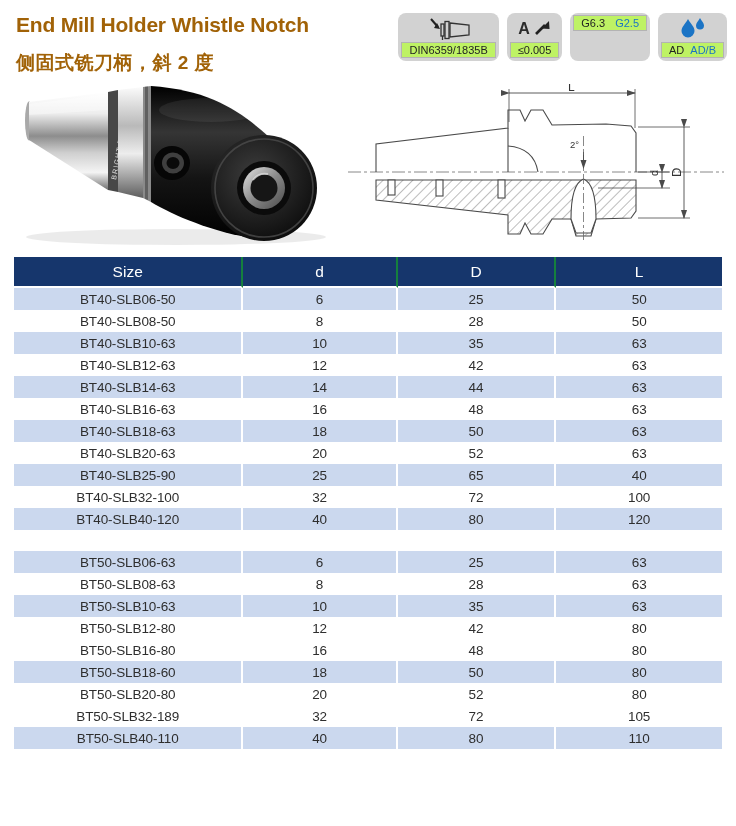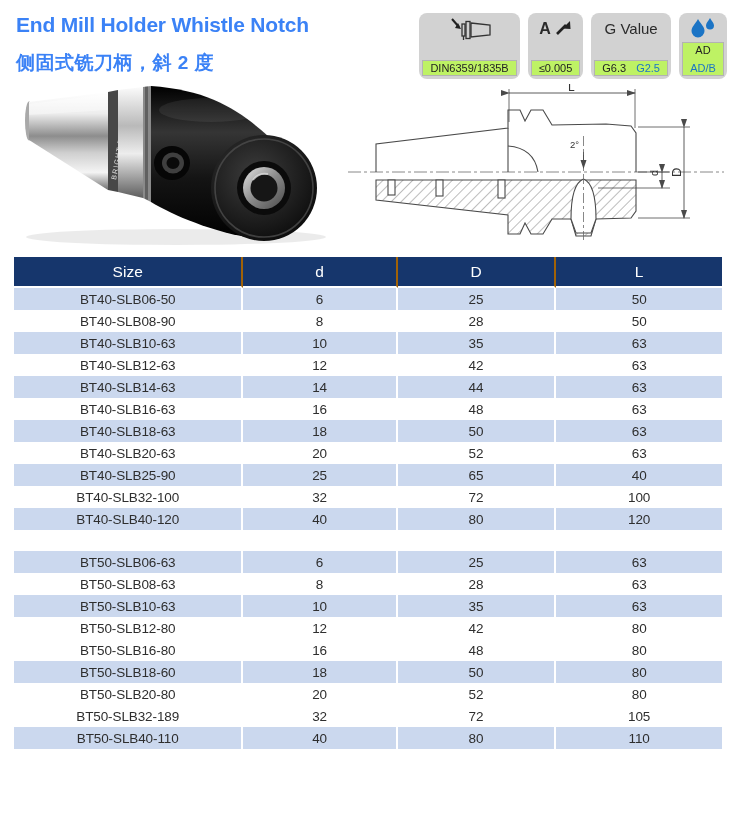--- a/index.html
+++ b/index.html
@@ -2,21 +2,21 @@
 <html><head>
 <meta charset="utf-8">
 <style>
   html,body{margin:0;padding:0;background:#fff;}
   body{
     width:736px;height:826px;position:relative;overflow:hidden;
     font-family:"Liberation Sans","DejaVu Sans",sans-serif;
     -webkit-font-smoothing:antialiased;
   }
   
-  .titleblock{position:absolute;left:16px;top:12px;color:#3b82f6;}
+  .titleblock{position:absolute;left:16px;top:12px;color:#a16207;}
   .title{font-size:21px;font-weight:bold;letter-spacing:-0.2px;line-height:1.25;}
   .subtitle{font-size:19px;font-weight:bold;margin-top:12px;letter-spacing:0.5px;}
   .badges{position:absolute;top:13px;right:9px;display:flex;gap:8px;align-items:stretch;}
   .badge{
     background:#d2d2d2;border-radius:8px;padding:2px 3px 3px 3px;
     display:flex;flex-direction:column;justify-content:space-between;align-items:stretch;
   }
   .badge-top{
     height:27px;display:flex;align-items:center;justify-content:center;
     font-size:15px;color:#2b2b2b;gap:4px;padding:0 6px;
@@ -32,21 +32,21 @@
   .imagerow{position:absolute;top:84px;left:0;width:736px;height:168px;display:flex;}
   .photo-wrap{width:340px;height:166px;position:relative;}
   .drawing-wrap{width:396px;height:166px;position:relative;}
   
   .spec-table{
     position:absolute;left:14px;top:257px;width:708px;
     border-collapse:separate;border-spacing:0;table-layout:fixed;
   }
   .spec-table th{
     background:#16366c;color:#fff;font-weight:normal;font-size:15.5px;
-    height:29px;border-right:2px solid #a16207;border-bottom:2px solid #fff;
+    height:29px;border-right:2px solid #15803d;border-bottom:2px solid #fff;
     text-align:center;vertical-align:middle;padding:0;
   }
   .spec-table th:last-child{border-right:none;}
   .spec-table td{
     font-size:13.5px;color:#2e2e2e;height:22px;text-align:center;vertical-align:middle;
     border-right:2px solid #fff;padding:0;letter-spacing:-0.1px;
   }
   .spec-table td:last-child{border-right:none;}
   .spec-table tr.alt td{background:#cbd8ee;}
   .spec-table tr.spacer td{background:#fff;height:21px;border-right:none;}
@@ -88,37 +88,34 @@
         <line x1="2" y1="14" x2="11" y2="5" stroke="#222" stroke-width="2.6"></line>
         <path d="M15,1 L15.5,9 L7.5,8.5 Z" fill="#222" transform="rotate(0 11 5)"></path>
       </svg>
     </div>
     <div class="badge-bottom">
       <span>≤0.005</span>
     </div>
   </div>
 
   <div class="badge">
-    <div class="badge-top">
-      <span>G Value</span>
-    </div>
     <div class="badge-bottom">
       <span>G6.3</span>
       <span class="accent">G2.5</span>
     </div>
   </div>
 
   <div class="badge">
     <div class="badge-top">
       <svg width="30" height="23" viewBox="0 0 30 23">
         <path d="M10,2 C13,7.5 16.5,9.5 16.5,14 a6.5,6.5 0 1,1 -13,0 C3.5,9.5 7,7.5 10,2 Z" fill="#1b74c5"></path>
         <path d="M22,1 C23.8,4.4 26,5.8 26,8.6 a4,4 0 1,1 -8,0 C18,5.8 20.2,4.4 22,1 Z" fill="#1b74c5"></path>
       </svg>
     </div>
-    <div class="badge-bottom" style="gap:6px;flex-direction:column;">
+    <div class="badge-bottom" style="gap:6px;">
       <span>AD</span>
       <span class="accent">AD/B</span>
     </div>
   </div>
 </div>
 
 <div class="imagerow">
 
   <div class="photo-wrap">
     <svg width="336" height="164" viewBox="0 0 336 164" style="position:absolute;left:6px;top:0;">
@@ -249,21 +246,21 @@
     </tr>
   </thead>
   <tbody>
       <tr class="alt">
         <td>BT40-SLB06-50</td>
         <td>6</td>
         <td>25</td>
         <td>50</td>
       </tr>
       <tr>
-        <td>BT40-SLB08-90</td>
+        <td>BT40-SLB08-50</td>
         <td>8</td>
         <td>28</td>
         <td>50</td>
       </tr>
       <tr class="alt">
         <td>BT40-SLB10-63</td>
         <td>10</td>
         <td>35</td>
         <td>63</td>
       </tr>

